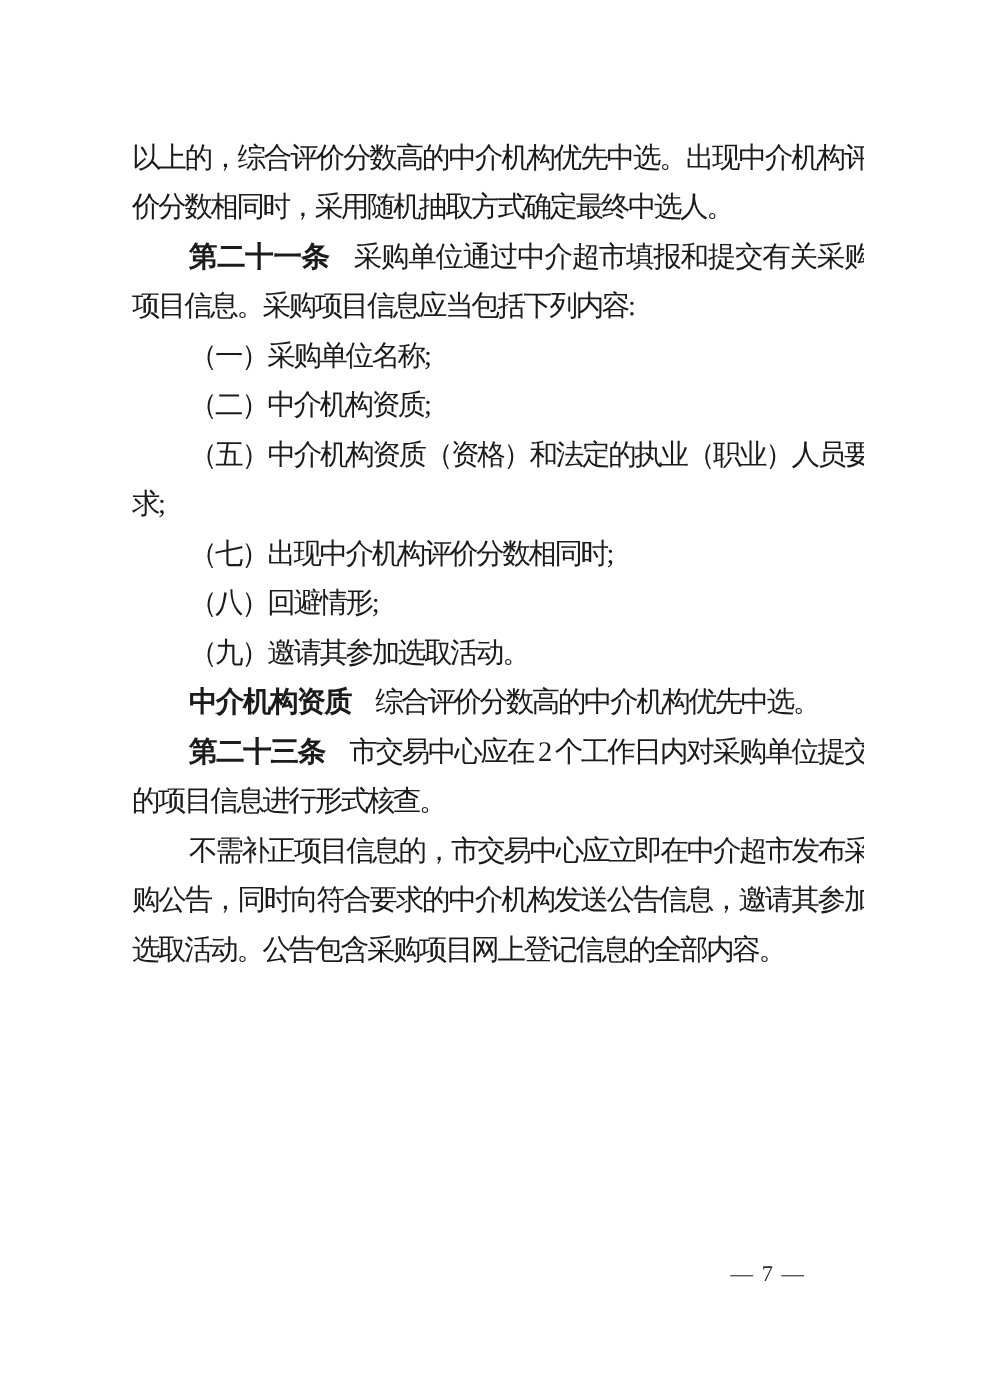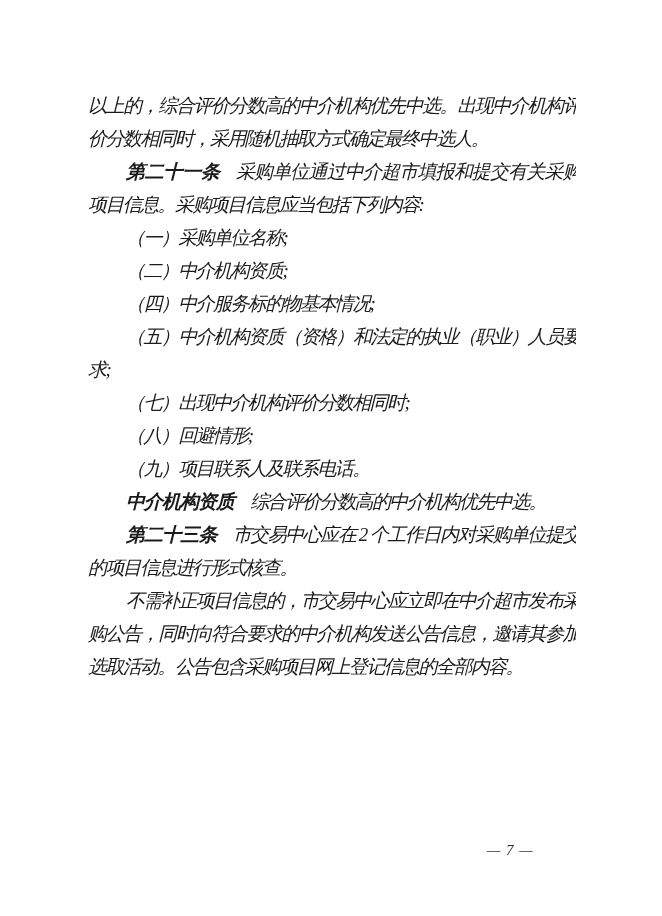--- a/index.html
+++ b/index.html
@@ -15,21 +15,20 @@
     color: #1b1b1b;
   }
   .page {
     position: absolute;
     left: 0;
     top: 0;
     width: 576px;
     height: 916px;
     background: #ffffff;
     overflow: hidden;
-    font-style: italic;
   }
   .content {
     position: absolute;
     left: 88px;
     top: 89px;
     width: 492px;
     font-size: 19px;
     line-height: 33px;
     letter-spacing: -1.6px;
     text-align: justify;
@@ -76,39 +75,36 @@
 
     <p>
       <span>（一）采购单位名称;</span>
     </p>
 
     <p>
       <span>（二）中介机构资质;</span>
     </p>
 
 
-    <p>
-      <span>（四）中介服务标的物基本情况;</span>
-    </p>
 
     <p>
       <span>（五）中介机构资质（资格）和法定的执业（职业）人员要求;</span>
     </p>
 
 
     <p>
       <span>（七）出现中介机构评价分数相同时;</span>
     </p>
 
     <p>
       <span>（八）回避情形;</span>
     </p>
 
     <p>
-      <span>（九）项目联系人及联系电话。</span>
+      <span>（九）邀请其参加选取活动。</span>
     </p>
 
     <p>
       <b class="term">中介机构资质</b><span>综合评价分数高的中介机构优先中选。</span>
     </p>
 
     <p>
       <b class="term">第二十三条</b><span>市交易中心应在 2 个工作日内对采购单位提交的项目信息进行形式核查。</span>
     </p>
 

